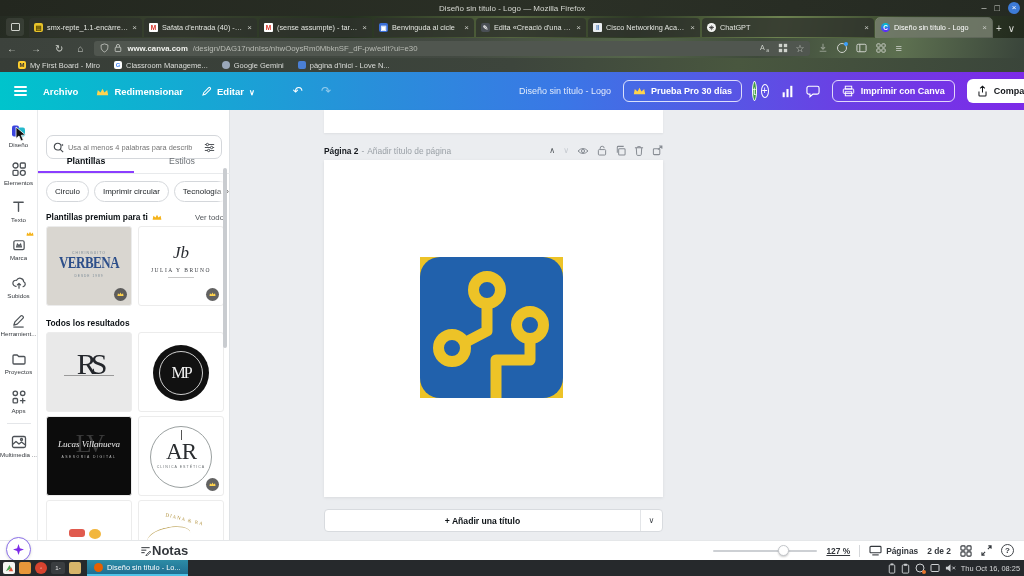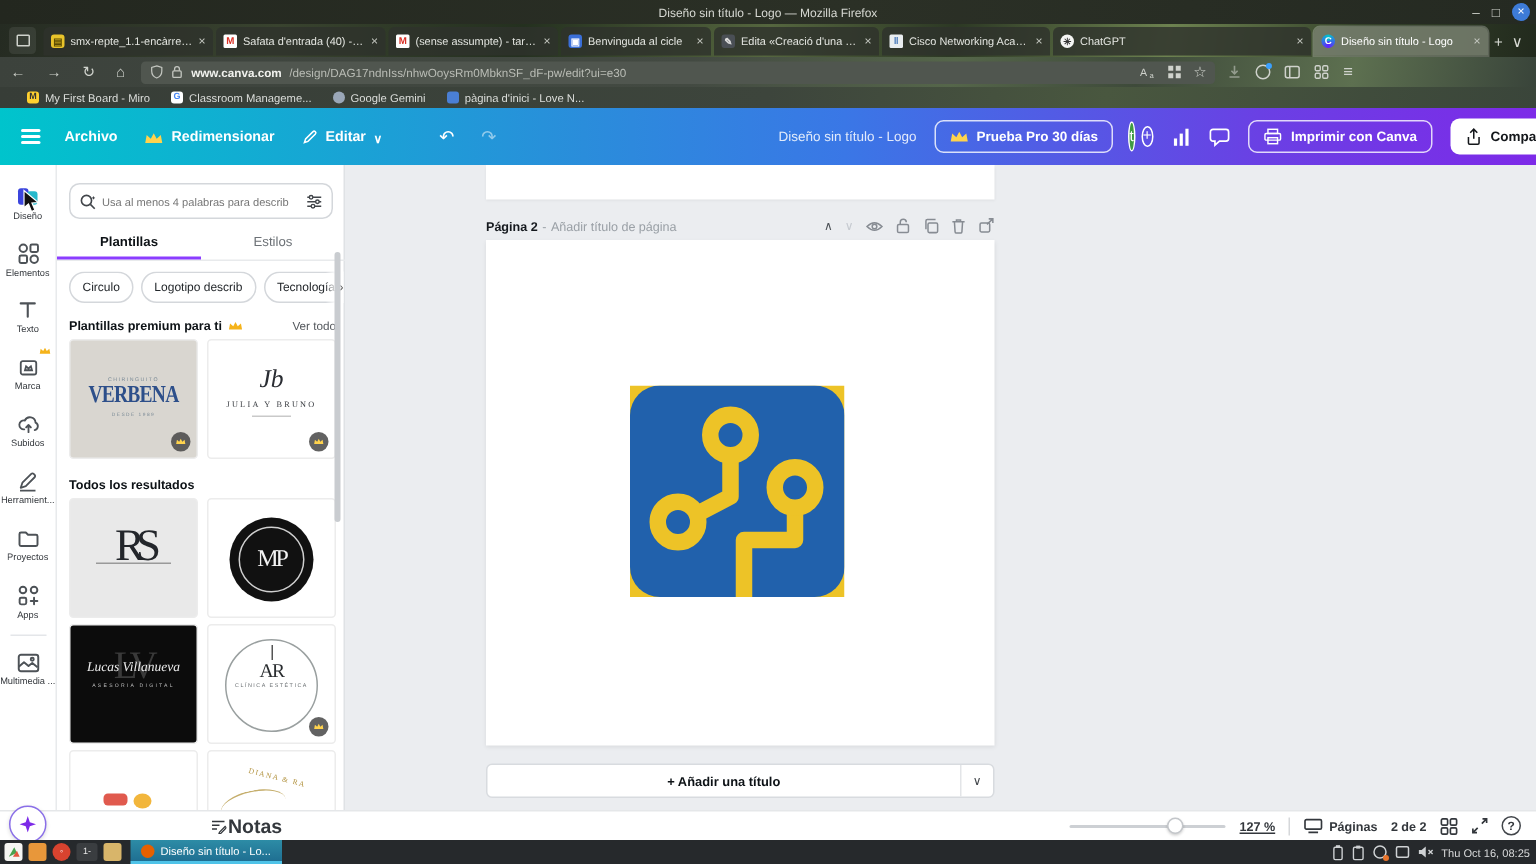--- a/index.html
+++ b/index.html
@@ -83,21 +83,21 @@
   
   .main { left:0; top:110px; width:1024px; height:430px; background:#ebedf0; }
   .rail { position:absolute; left:0; top:0; width:38px; height:430px; background:#fff; border-right:1px solid #e8eaec;
     display:flex; flex-direction:column; align-items:center; padding-top:6px; }
   .rail-item { width:38px; height:38px; display:flex; flex-direction:column; align-items:center; justify-content:center; gap:2px; position:relative; }
   .rail-item .rlabel { font-size:6.2px; color:#33373c; max-width:37px; overflow:hidden; white-space:nowrap; text-overflow:ellipsis; }
   .rail-div { width:24px; height:1px; background:#e4e6e9; margin:3px 0; }
   .mini-crown { position:absolute; top:1px; right:4px; }
 
   .panel { position:absolute; left:38px; top:0; width:192px; height:430px; background:#fff; border-right:1px solid #dfe2e5; }
-  .searchbox { position:absolute; left:8px; top:12px; width:176px; height:24px; border:1px solid #d4d7db; border-radius:7px;
+  .searchbox { position:absolute; left:8px; top:25px; width:176px; height:24px; border:1px solid #d4d7db; border-radius:7px;
     display:flex; align-items:center; padding:0 6px; gap:4px; }
   .searchbox input { border:none; outline:none; flex:1; font-size:7.4px; color:#333; font-family:"Liberation Sans",sans-serif; min-width:0; }
   .ptabs { position:absolute; left:0; top:40px; width:192px; height:24px; display:flex; border-bottom:1px solid #e8eaec; }
   .ptab { flex:1; text-align:center; font-size:8.8px; padding-top:6px; color:#6c7176; }
   .ptab.on { color:#0d1216; font-weight:bold; border-bottom:2px solid #8b3dff; }
   .chips { position:absolute; left:8px; top:71px; width:180px; display:flex; gap:5px; overflow:hidden; }
   .chip { border:1px solid #d4d7db; border-radius:12px; height:21px; padding:0 8px; font-size:8px; color:#23272b;
     display:flex; align-items:center; white-space:nowrap; flex:none; }
   .chips-more { position:absolute; right:0px; top:71px; width:12px; height:21px; background:linear-gradient(90deg,rgba(255,255,255,0),#fff 60%);
     display:flex; align-items:center; justify-content:flex-end; font-size:8px; color:#555; }
@@ -439,21 +439,21 @@
             <circle cx="9" cy="6.5" r="1.4" fill="#fff" stroke="#42464b" stroke-width="1.1"></circle>
             <circle cx="5.5" cy="10" r="1.4" fill="#fff" stroke="#42464b" stroke-width="1.1"></circle>
           </svg>
       </div>
       <div class="ptabs">
         <div class="ptab on">Plantillas</div>
         <div class="ptab">Estilos</div>
       </div>
       <div class="chips">
         <span class="chip">Circulo</span>
-        <span class="chip">Logotipo describ</span>
+        <span class="chip">Imprimir circular</span>
         <span class="chip">Tecnología</span>
       </div>
       <div class="chips-more">›</div>
 
       <div class="sectionrow" style="top:102px">
         <span class="sectitle">
             <span>Plantillas premium para ti</span>
           <svg width="10" height="7" viewBox="0 0 16 11">
               <path d="M1 9 L2.2 2.5 L5.6 5.4 L8 1 L10.4 5.4 L13.8 2.5 L15 9 Z" fill="#f5b31a"></path>
             </svg>
@@ -510,21 +510,21 @@
         <div class="tcard" style="background:#0c0c0c">
           <div style="position:relative; text-align:center; padding-top:22px">
             <div class="serif" style="position:absolute; left:0; right:0; top:12px; font-size:26px; color:#3a3a3a; letter-spacing:-3px">LV</div>
             <div class="serif" style="position:relative; font-size:9px; font-style:italic; color:#eee">Lucas Villanueva</div>
             <div style="position:relative; font-size:3.4px; letter-spacing:1.5px; color:#bdbdbd; margin-top:6px">ASESORIA DIGITAL</div>
           </div>
         </div>
         <div class="tcard">
           <div style="width:62px; height:62px; border-radius:50%; border:0.8px solid #9aa0a0; margin:9px auto; text-align:center">
             <div style="width:1px; height:10px; background:#555; margin:3px auto 0"></div>
-            <div class="serif" style="font-size:13px; color:#2a2d30; letter-spacing:-1px; line-height:1">AR</div>
+            <div class="serif" style="font-size:23px; color:#2a2d30; letter-spacing:-1px; line-height:1">AR</div>
             <div style="font-size:3.6px; letter-spacing:1px; color:#6a6f72; margin-top:2px">CLÍNICA ESTÉTICA</div>
           </div>
           <span class="badge">
               <svg width="7" height="5" viewBox="0 0 16 11">
                 <path d="M1 9 L2.2 2.5 L5.6 5.4 L8 1 L10.4 5.4 L13.8 2.5 L15 9 Z" fill="#ffd34d"></path>
               </svg>
             </span>
         </div>
       </div>
 

